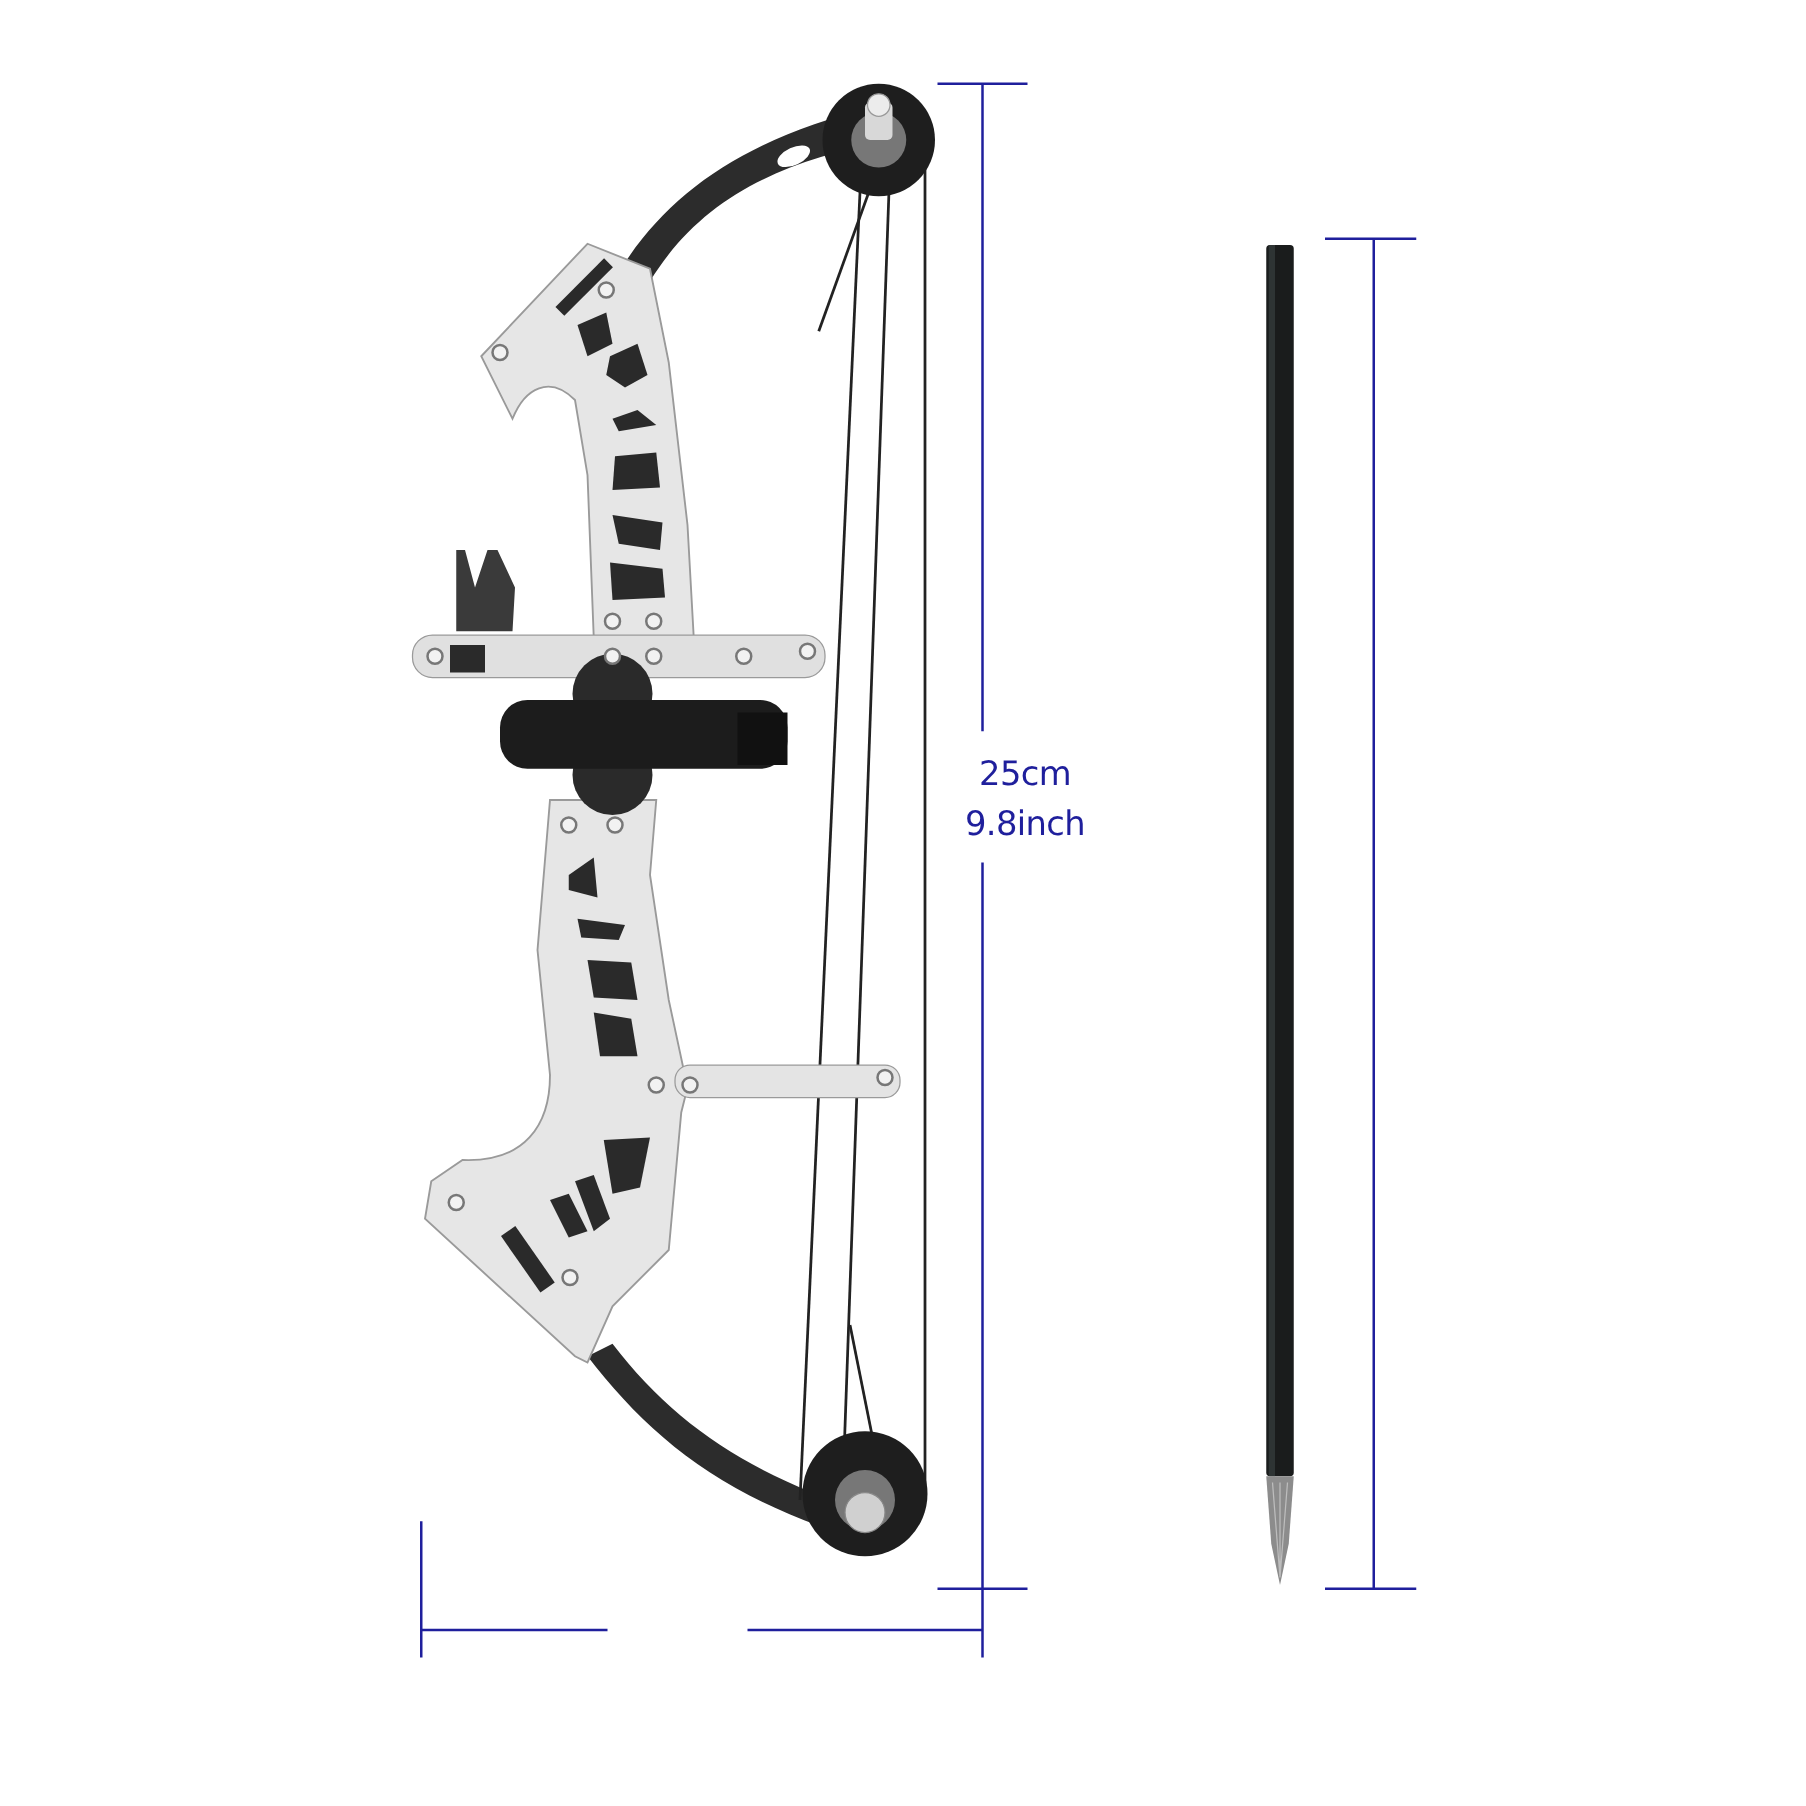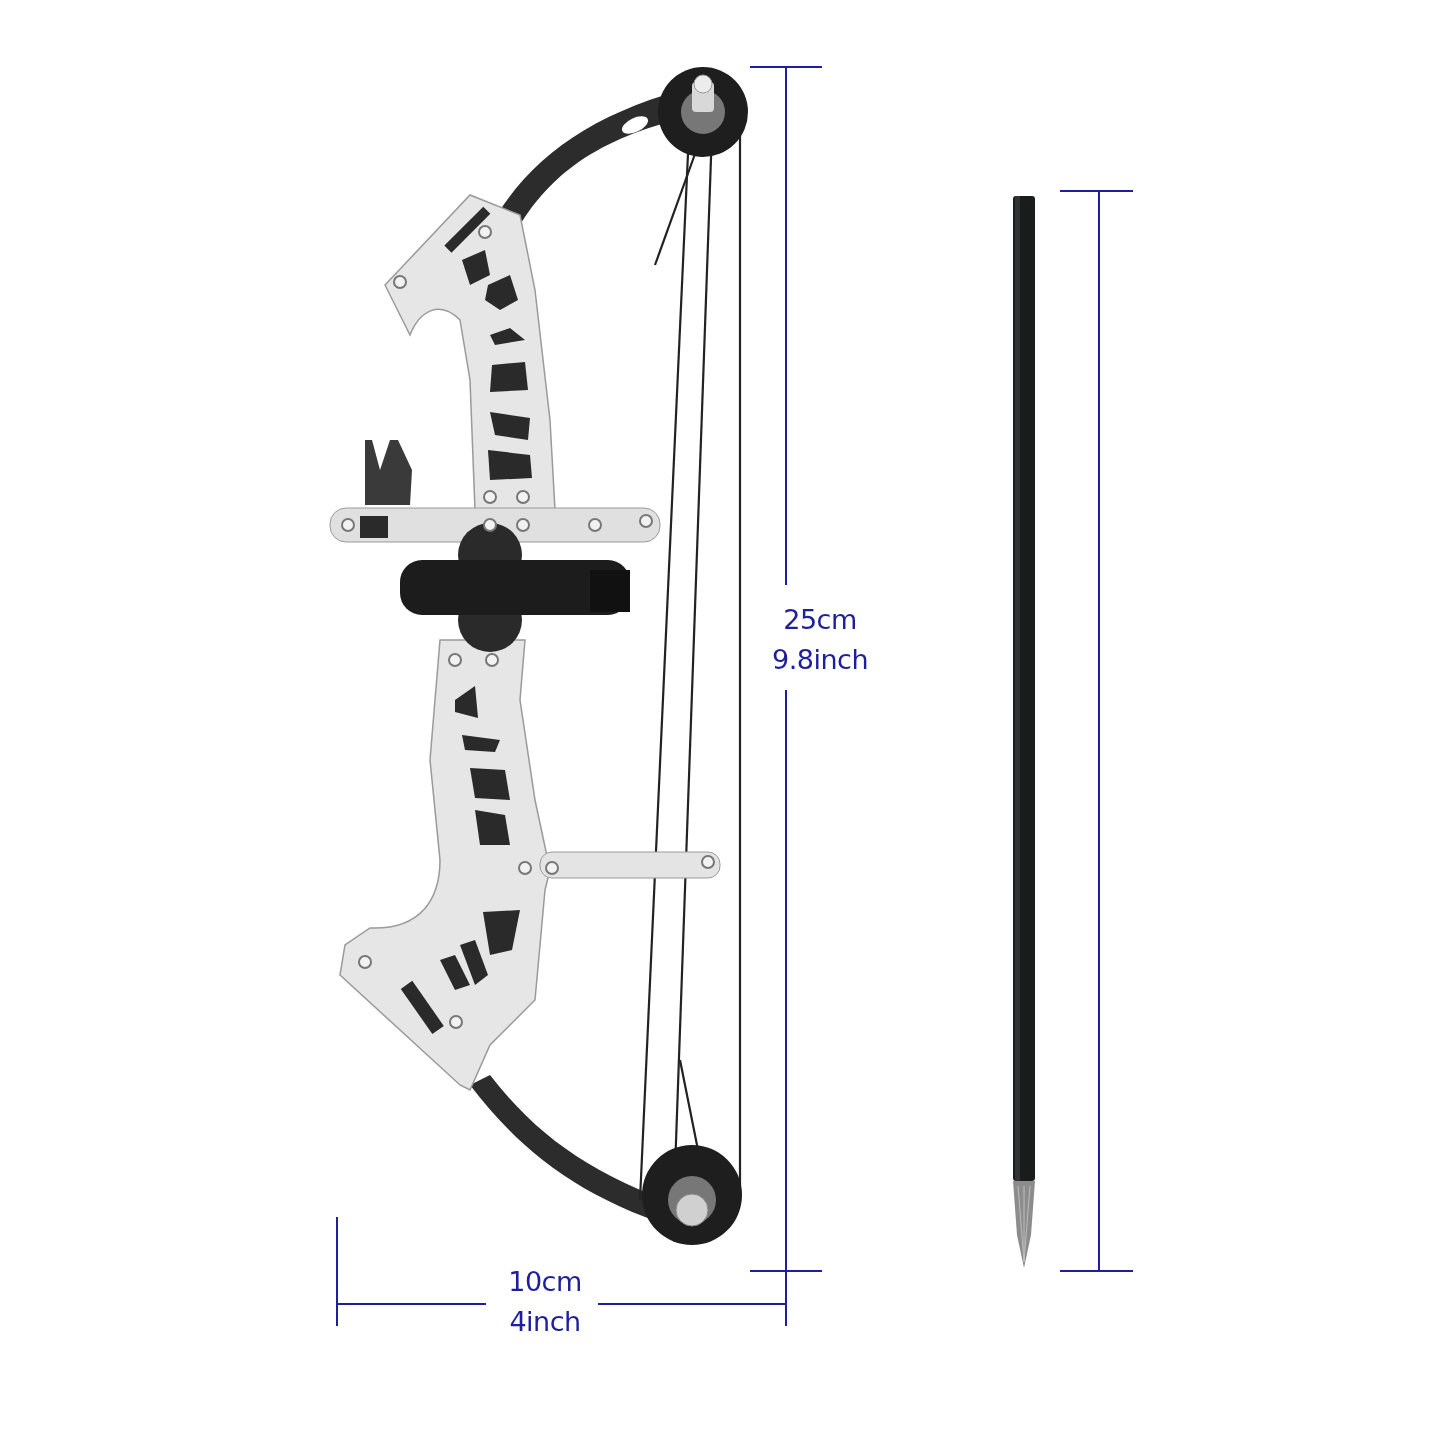--- a/index.html
+++ b/index.html
@@ -124,17 +124,13 @@
     </g>
   </svg>
 
   
   <div class="dim-label" style="left:740px; top:600px; width:160px;">
     <span>25cm</span>
     <span>9.8inch</span>
   </div>
 
 
-  <div class="dim-label" style="left:465px; top:1262px; width:160px;">
-    <span>10cm</span>
-    <span>4inch</span>
-  </div>
 </div>
 
 </body></html>

